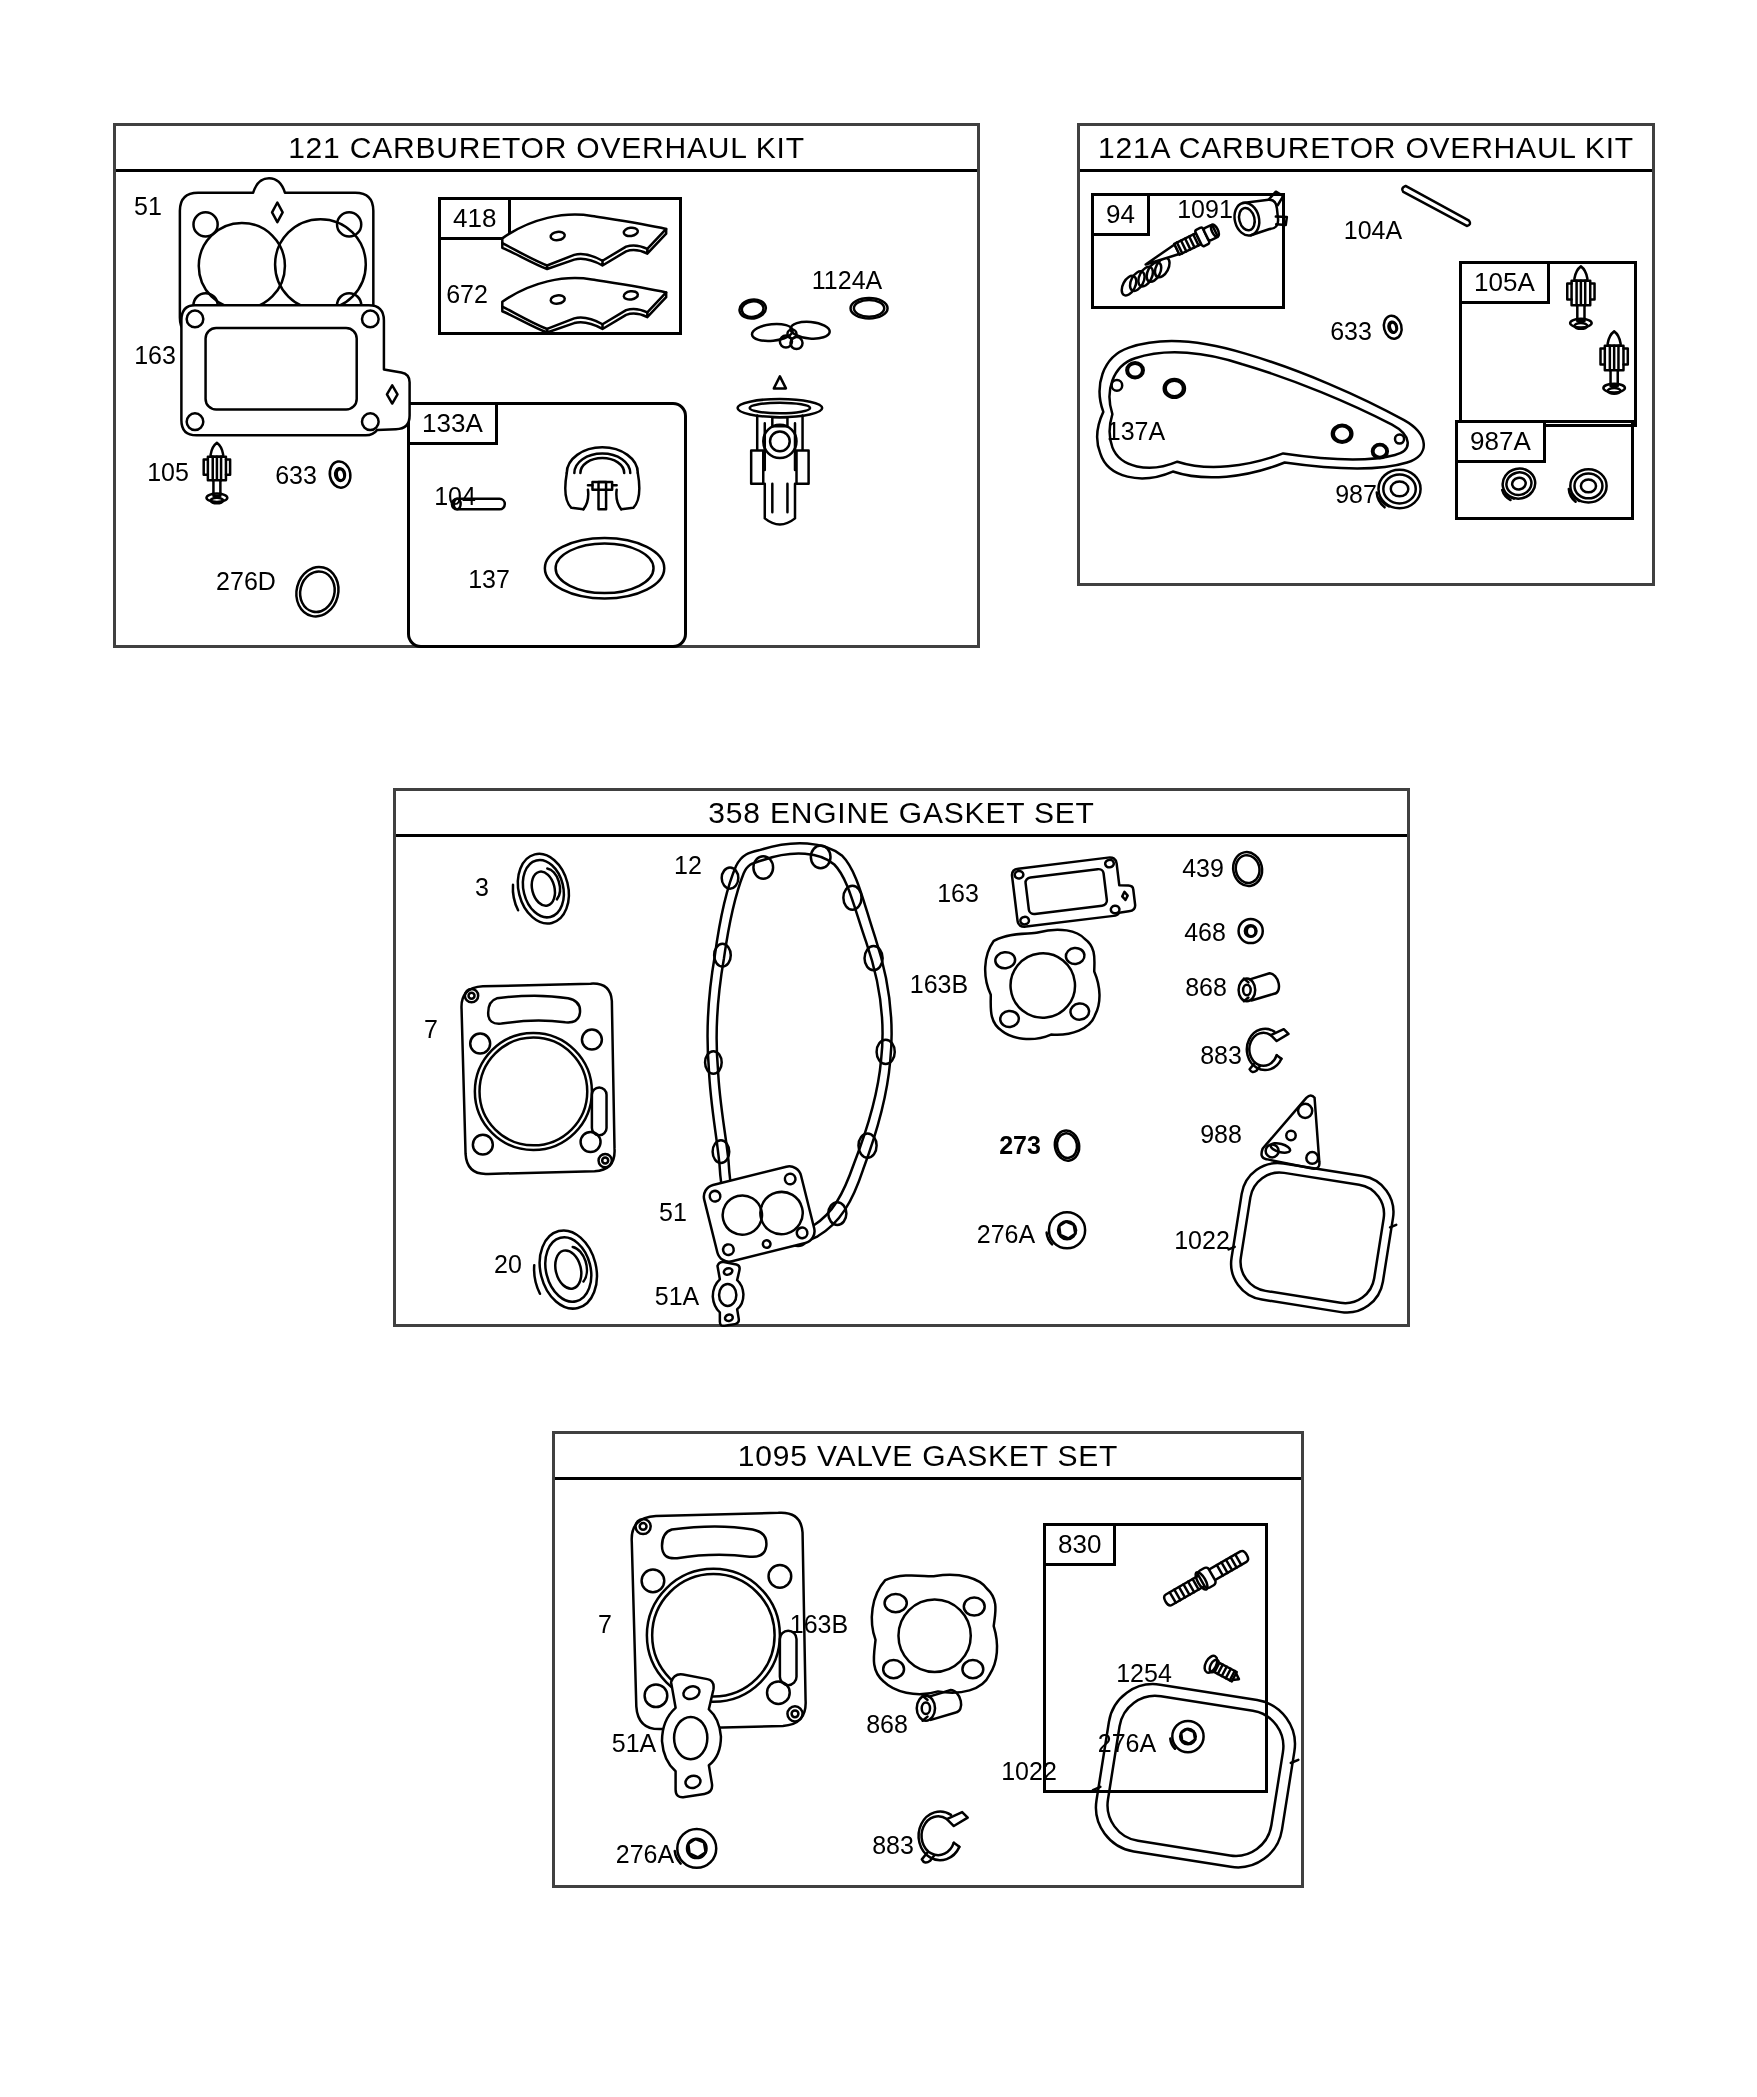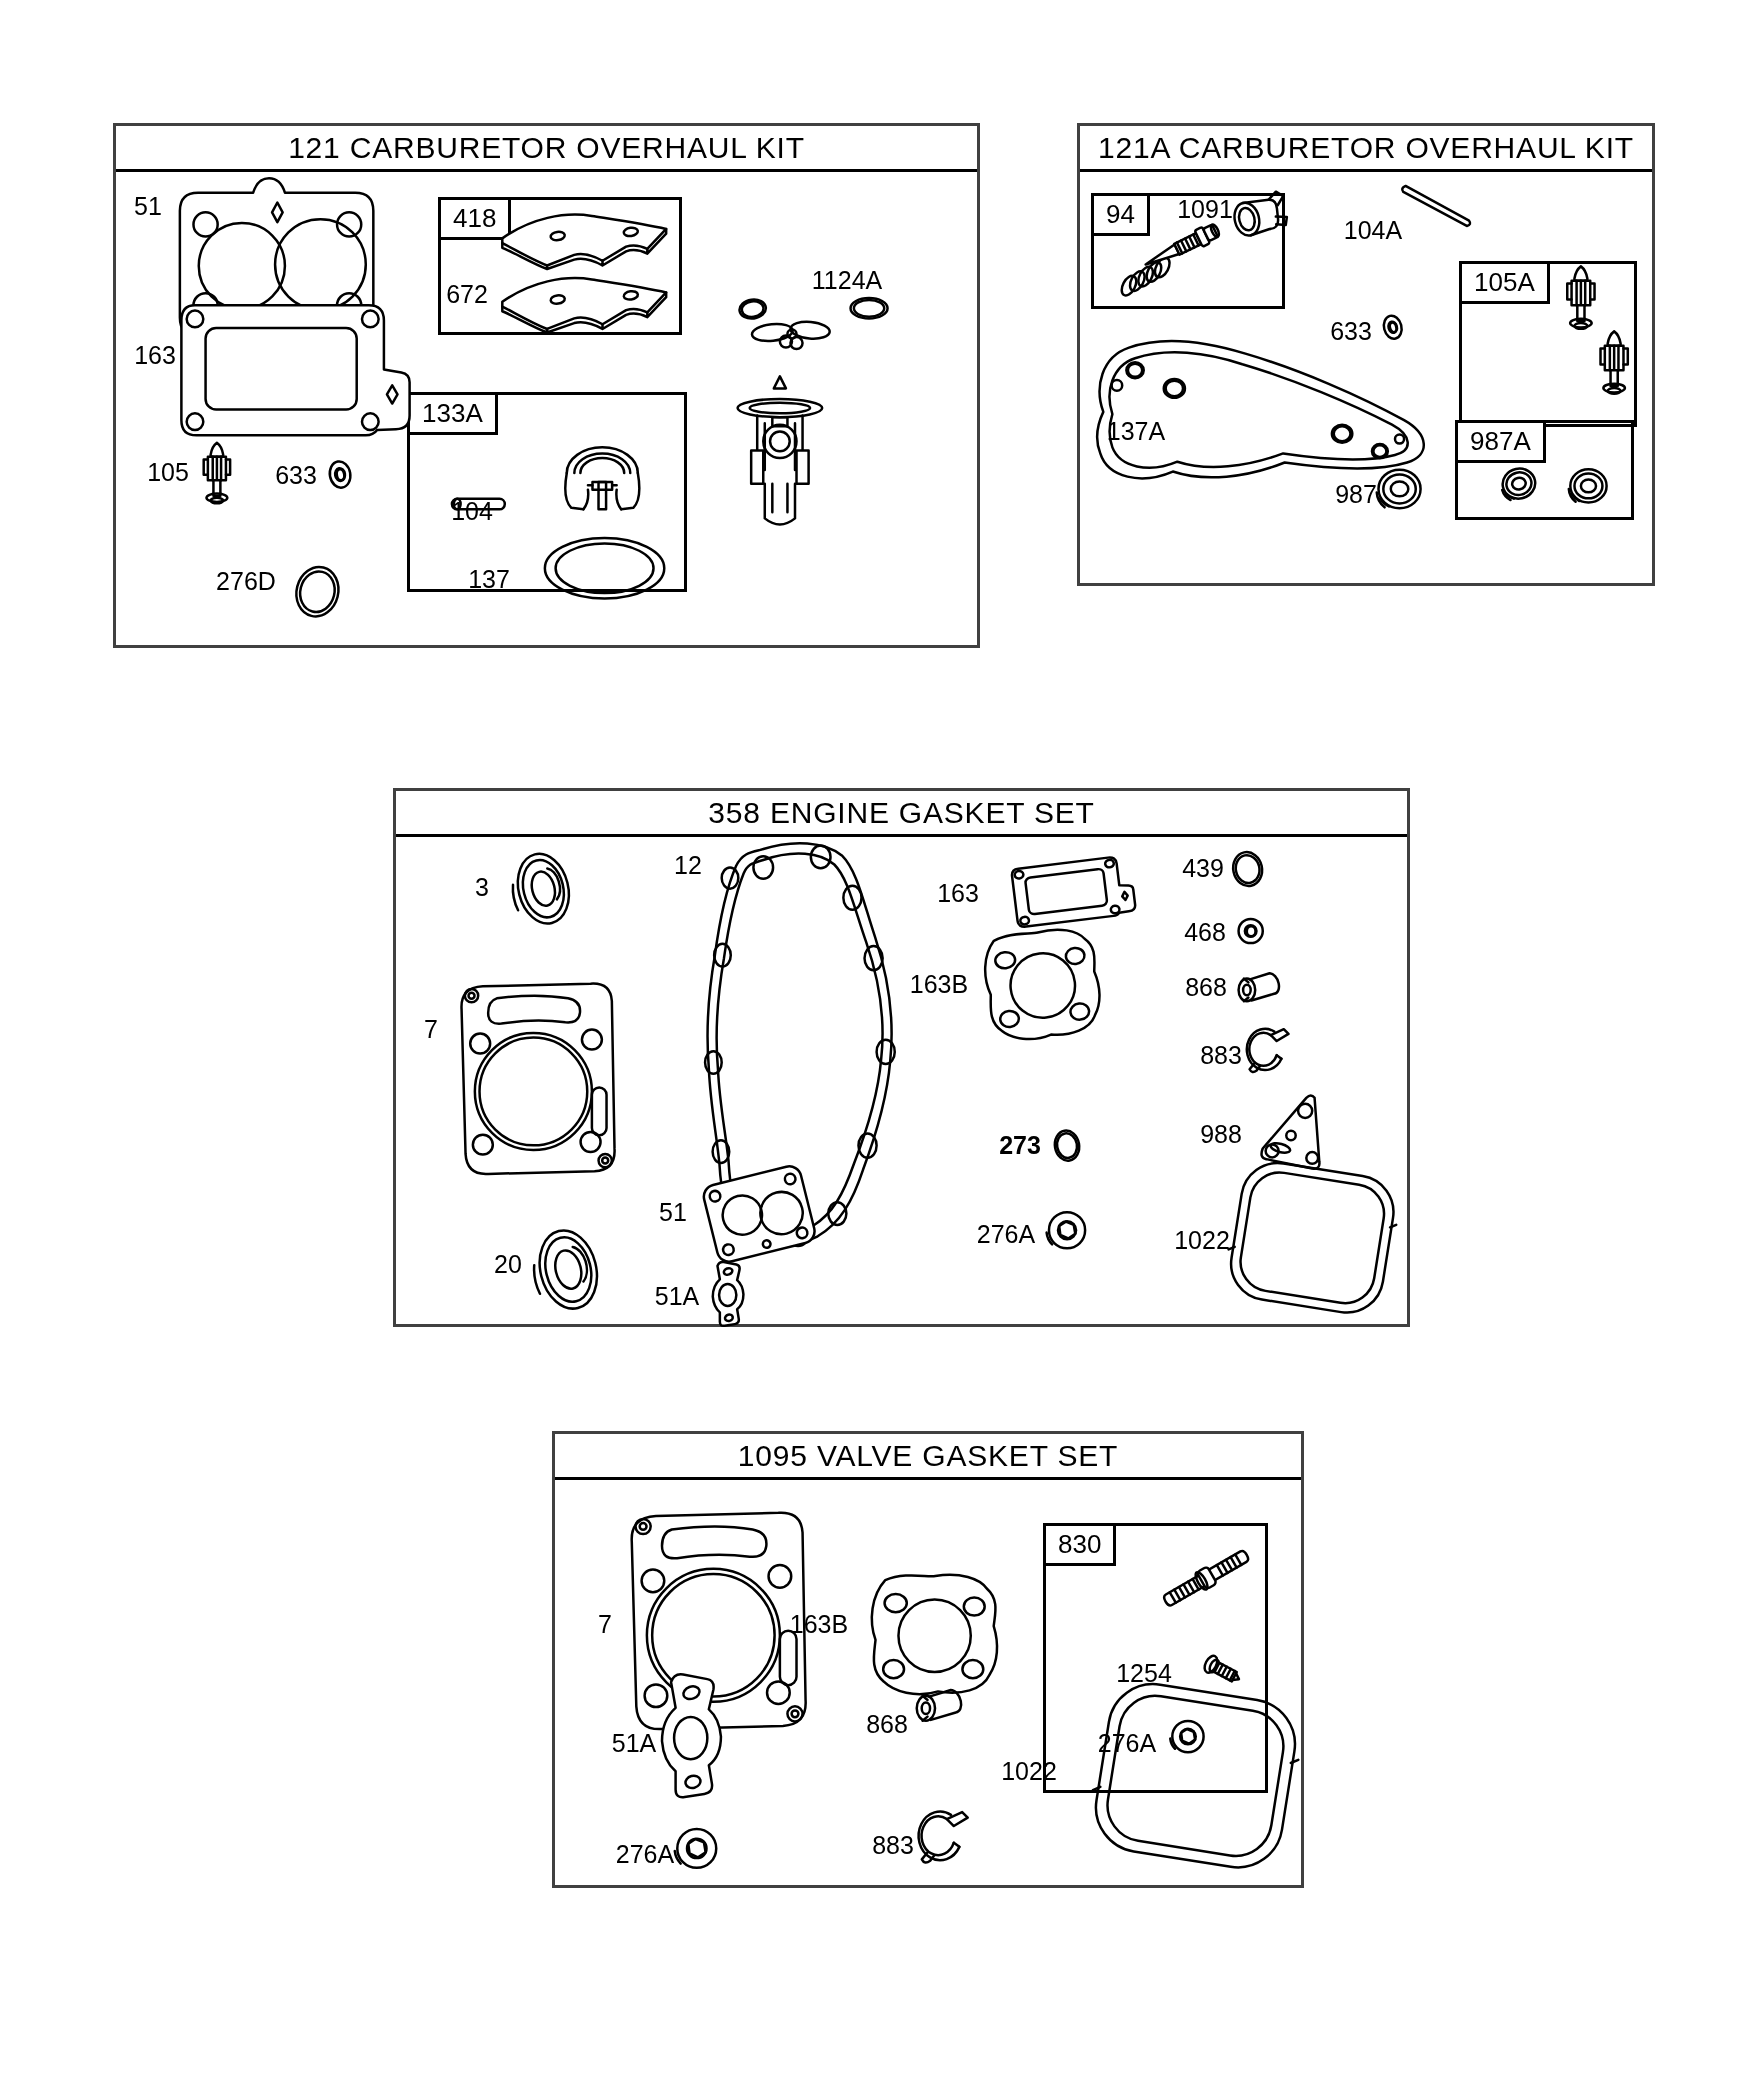--- a/index.html
+++ b/index.html
@@ -304,28 +304,28 @@
     <use href="#d-883" transform="translate(1218,2398) scale(0.92)"></use>
     <use href="#d-1022" transform="translate(1460,2236) rotate(9 109 98) scale(1.14)"></use>
   </svg>
 
   <section class="pbox" style="left:113px;top:123px;width:867px;height:525px;">
     <div class="tband">121 CARBURETOR OVERHAUL KIT</div>
   </section>
   <div class="sbox" style="left:438px;top:197px;width:244px;height:138px;">
     <div class="corner">418</div>
   </div>
-  <div class="sbox" style="left:407px;top:392px;width:280px;height:200px;">
+  <div class="sbox" style="left:407px;top:402px;width:280px;height:246px;border-radius:14px;">
     <div class="corner">133A</div>
   </div>
   <span class="lbl" style="left:148px;top:206px;">51</span>
   <span class="lbl" style="left:155px;top:355px;">163</span>
   <span class="lbl" style="left:467px;top:294px;">672</span>
   <span class="lbl" style="left:847px;top:280px;">1124A</span>
-  <span class="lbl" style="left:455px;top:511px;margin-left:17px;">104</span>
+  <span class="lbl" style="left:455px;top:496px;">104</span>
   <span class="lbl" style="left:489px;top:579px;">137</span>
   <span class="lbl" style="left:168px;top:472px;">105</span>
   <span class="lbl" style="left:296px;top:475px;">633</span>
   <span class="lbl" style="left:246px;top:581px;">276D</span>
 
   <section class="pbox" style="left:1077px;top:123px;width:578px;height:463px;">
     <div class="tband">121A CARBURETOR OVERHAUL KIT</div>
   </section>
   <div class="sbox" style="left:1091px;top:193px;width:194px;height:116px;">
     <div class="corner">94</div>

